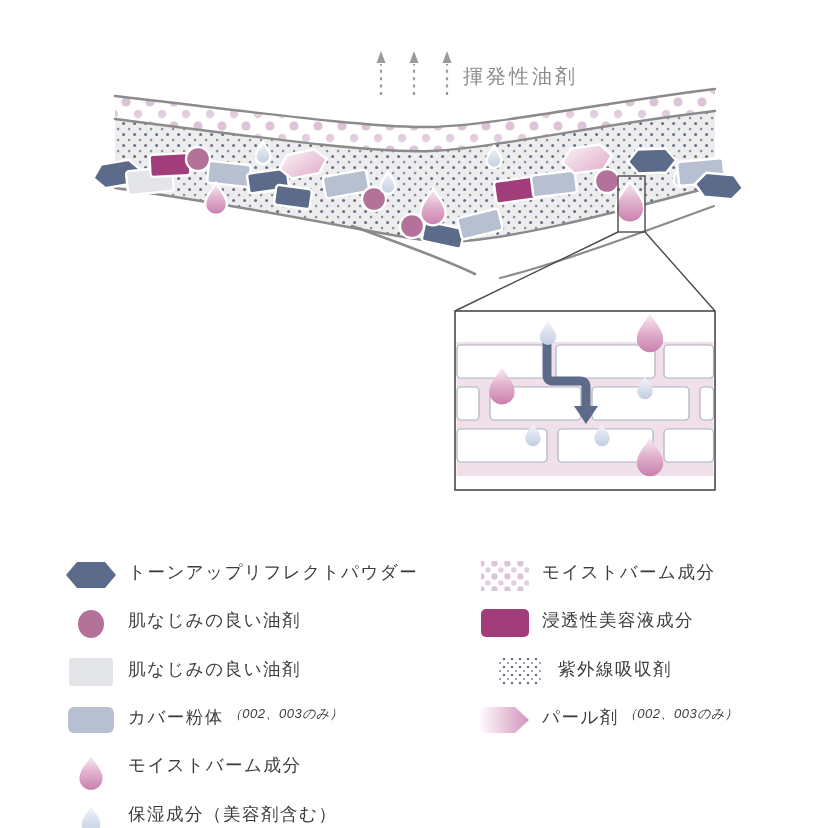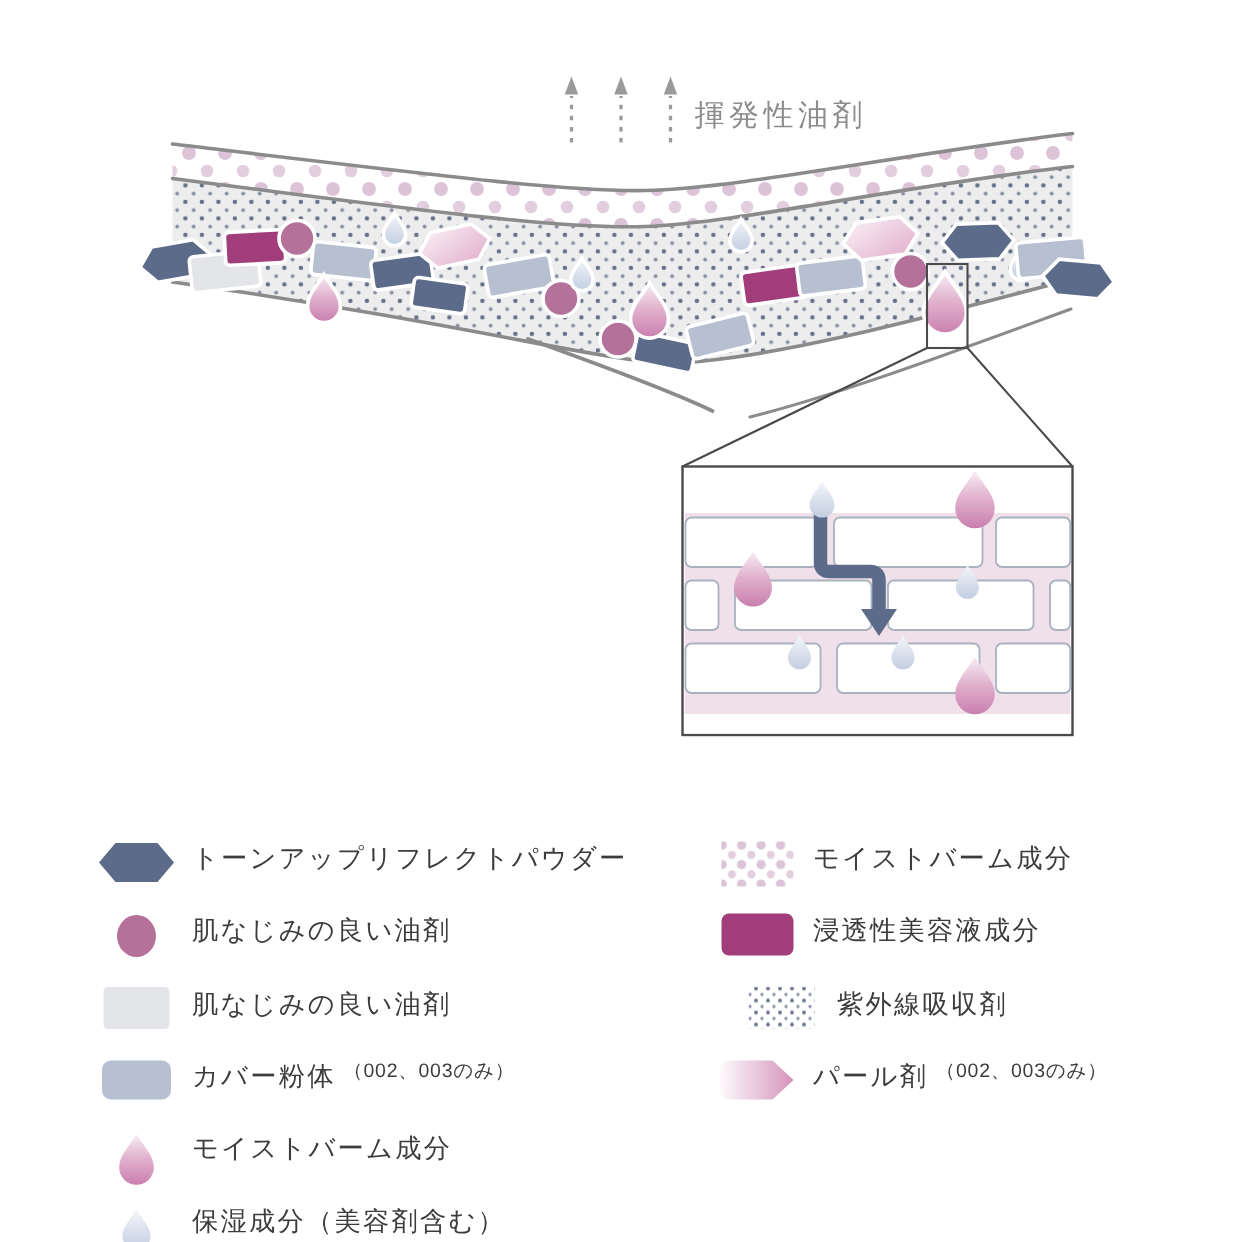--- a/index.html
+++ b/index.html
@@ -15,21 +15,21 @@
   }
   
   .lrow{position:absolute;height:36px;display:flex;align-items:flex-start;margin-top:28px;}
   .lrow .swatch{width:58px;display:flex;justify-content:center;align-items:center;flex:0 0 58px;}
   .lrow .lbl{
     font-size:17.5px;color:var(--text-dark,#3c3c3c);letter-spacing:1.5px;
     font-weight:500;margin-left:8px;white-space:nowrap;
   }
   .lrow .note{
     font-size:13px;color:var(--text-dark,#3c3c3c);letter-spacing:0.5px;
-    font-weight:500;margin-left:5px;white-space:nowrap;
+    font-weight:500;margin-left:5px;white-space:nowrap;font-style:italic;
   }
   
   .f-slate{fill:var(--toneup-powder,#5c6b89);}
   .f-circle{fill:var(--sebum-control,#b4719a);}
   .f-oil{fill:var(--oil-agent,#e3e5e9);}
   .f-cover{fill:var(--cover-powder,#b6c0d1);}
   .f-uv{fill:var(--uv-block,#a23d7c);}
   .f-dpink{fill:url(#grad-drop-pink);}
   .f-dblue{fill:url(#grad-drop-blue);}
   .f-pearl{fill:url(#grad-pearl);}

